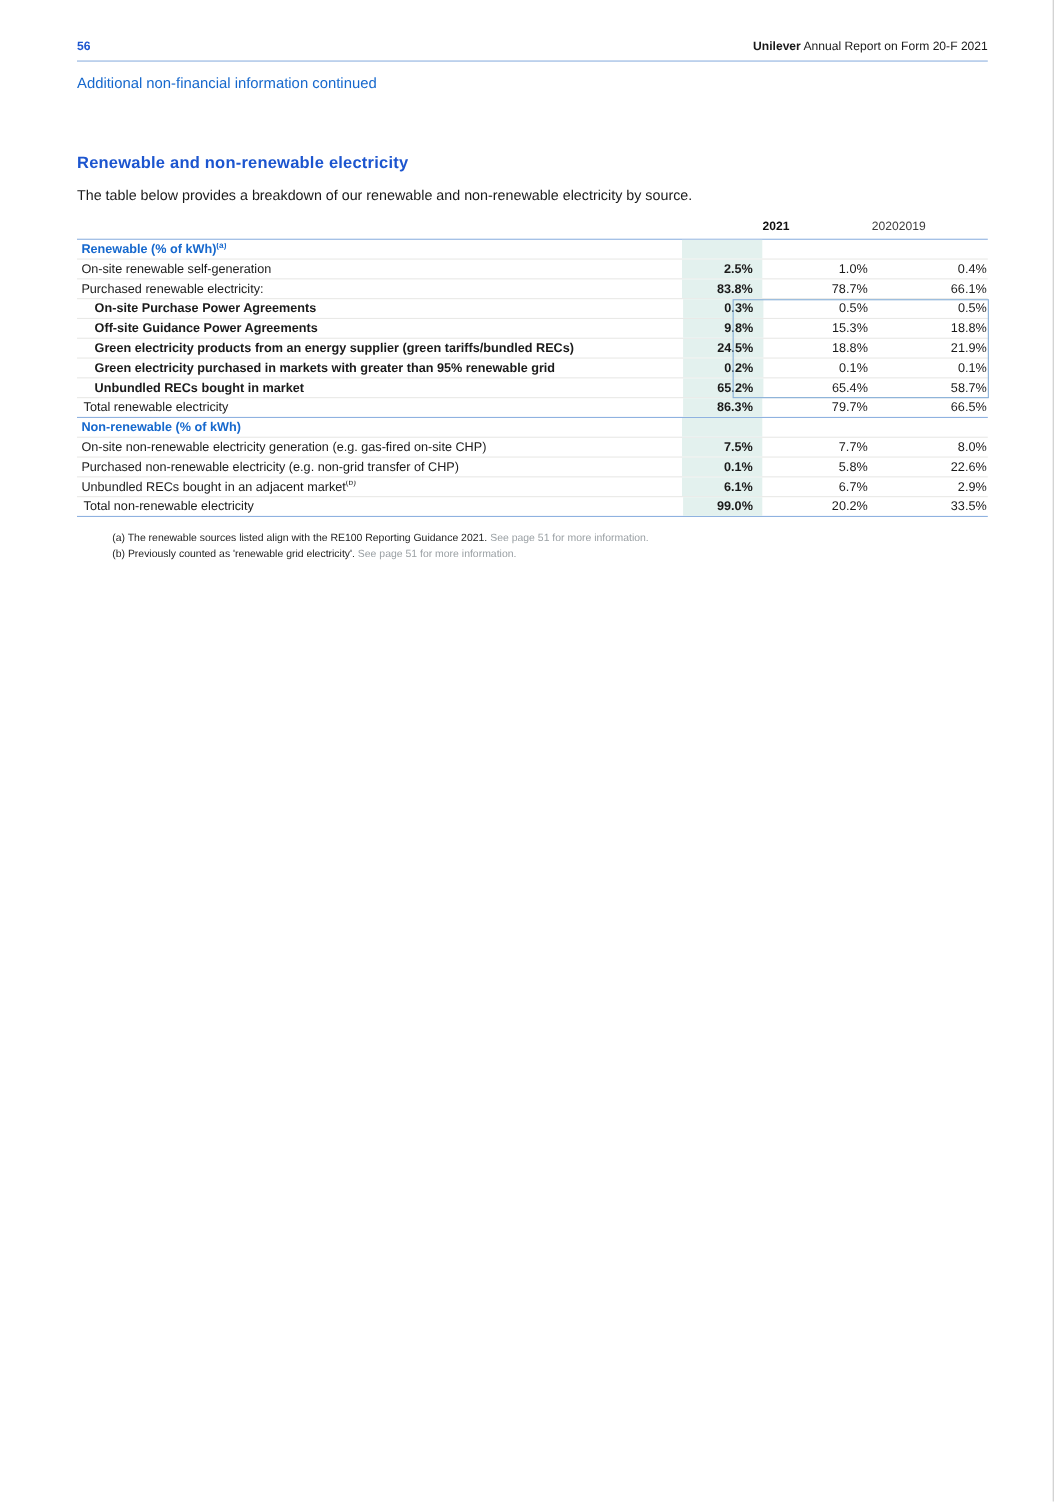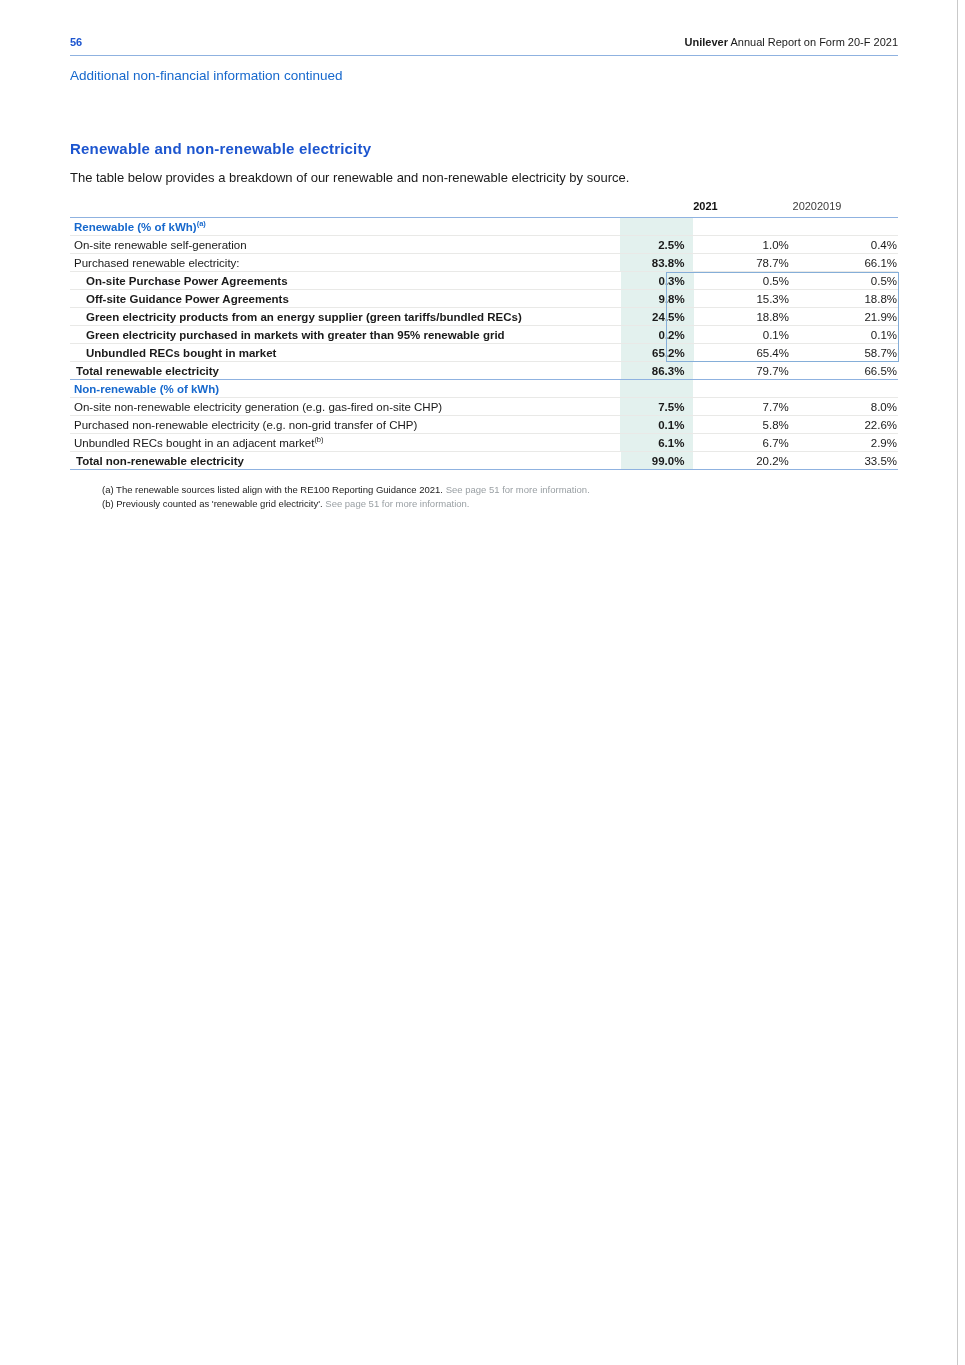--- a/index.html
+++ b/index.html
@@ -45,21 +45,21 @@
   }
   .thead .h-label { width:598px; }
   .thead .h0 { font-weight:bold; color:#111; }
   .thead .h1, .thead .h2 { color:#3d3d3d; }
 
   .trow { display:flex; align-items:center; height:18px;
           border-bottom:1px solid var(--row-line,#e9e9e7);gap:40px; }
   .trow.rule-blue { border-bottom:1px solid var(--rule-blue,#8fb2e0); }
   .cell.label { width:598px; padding-left:4px; white-space:nowrap; overflow:hidden; }
   .trow.sub .label { padding-left:16px;font-weight:bold; }
-  .trow.total .label { padding-left:6px; font-weight:bold; }
+  .trow.total .label { padding-left:6px; font-weight:normal; }
   .trow.section .label { color:var(--section-blue,#1668cd); font-weight:bold; }
   .cell.val { text-align:right; }
   .c0, .h0 { width:84px; padding-right:9px; text-align:center; }
   .c1, .h1 { width:65px; padding-right:0; text-align:right; }
   .c2, .h2 { width:81px; padding-right:1px; text-align:left; }
   .trow .c0 { background:var(--teal,#e3f1ee); font-weight:bold;
               height:100%; display:flex; align-items:center; justify-content:flex-end; }
   sup { font-size:7.5px; vertical-align:super; line-height:0; }
 
   .box-overlay {

